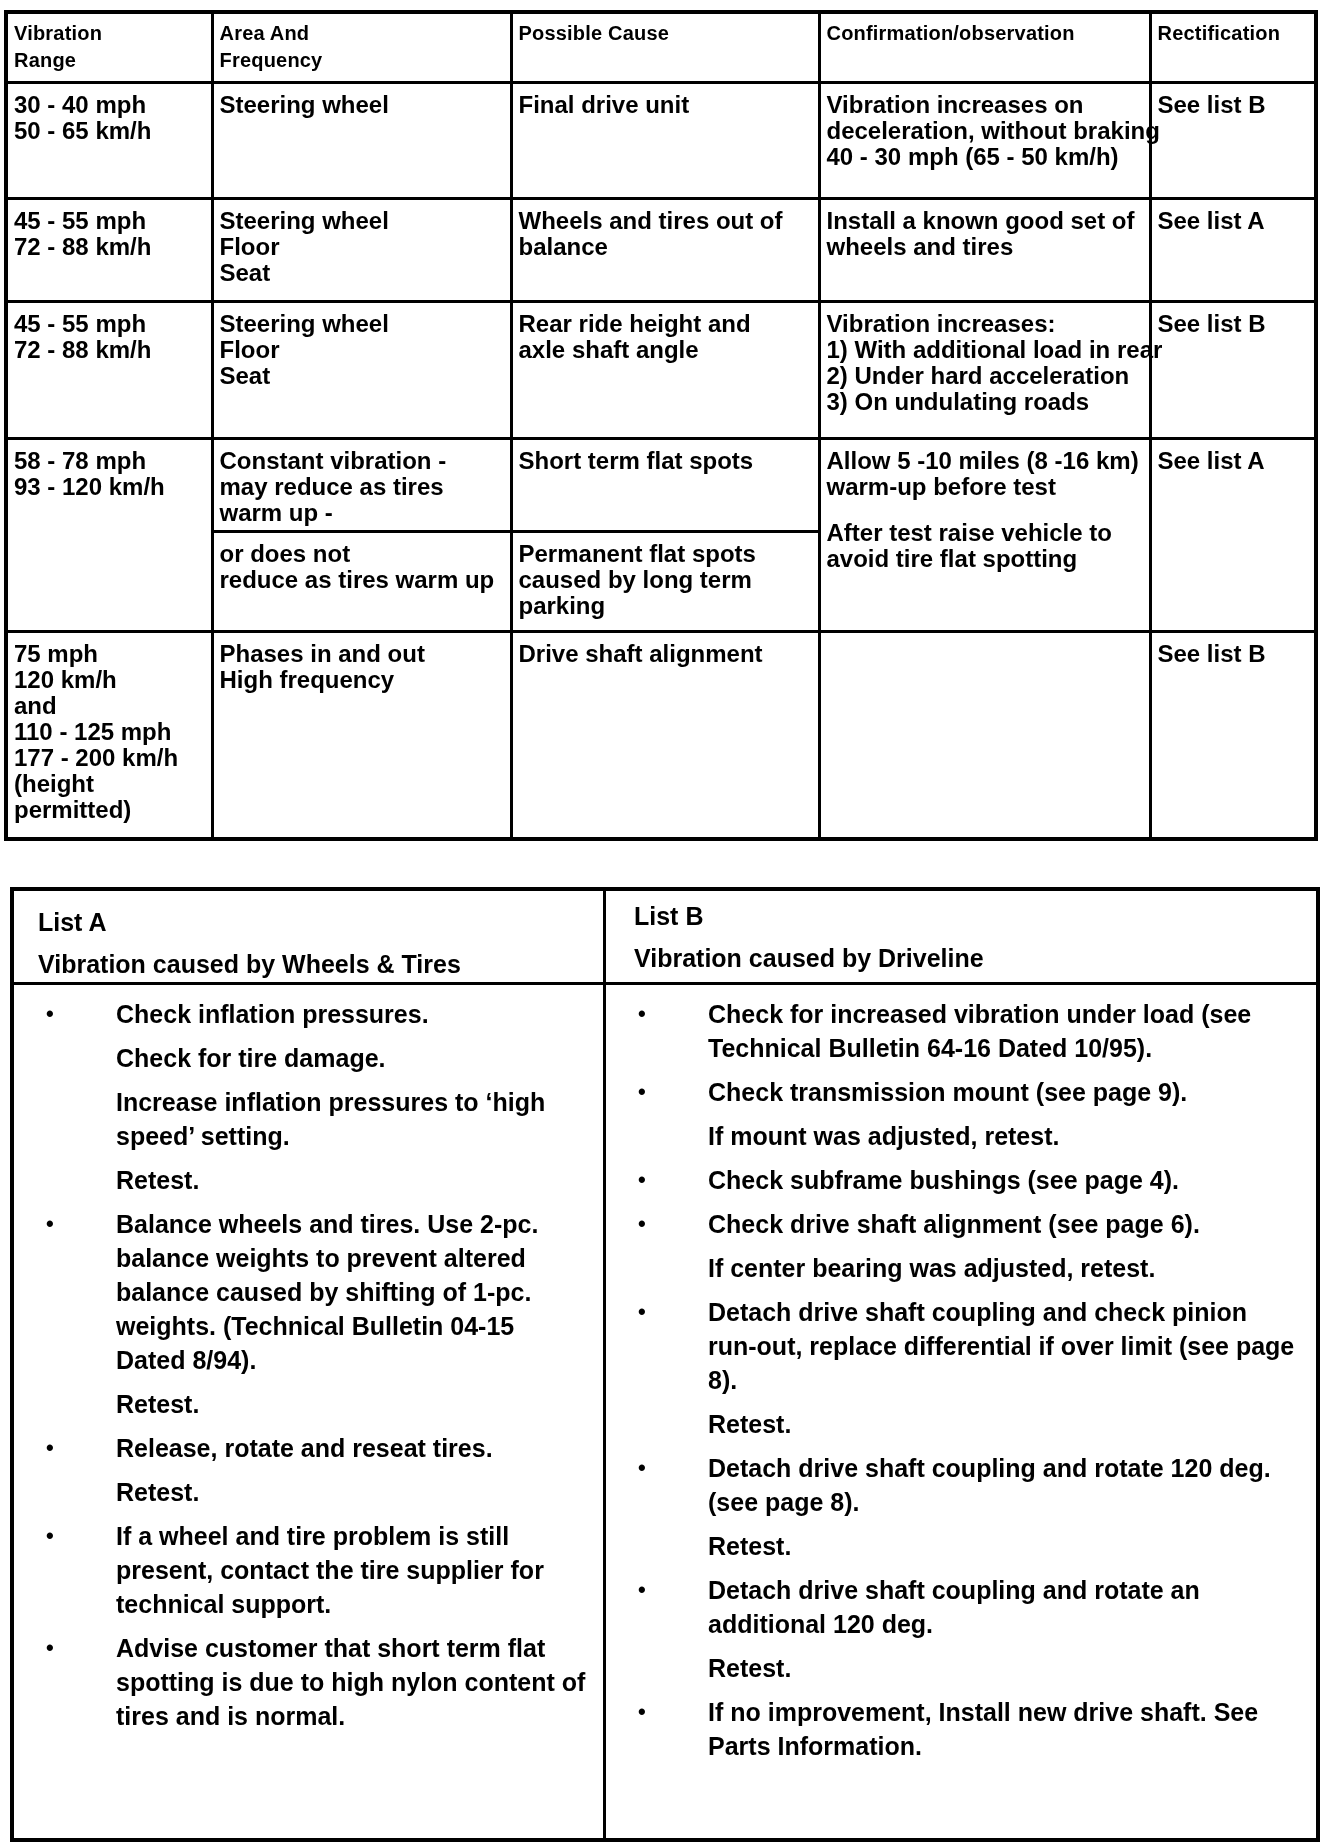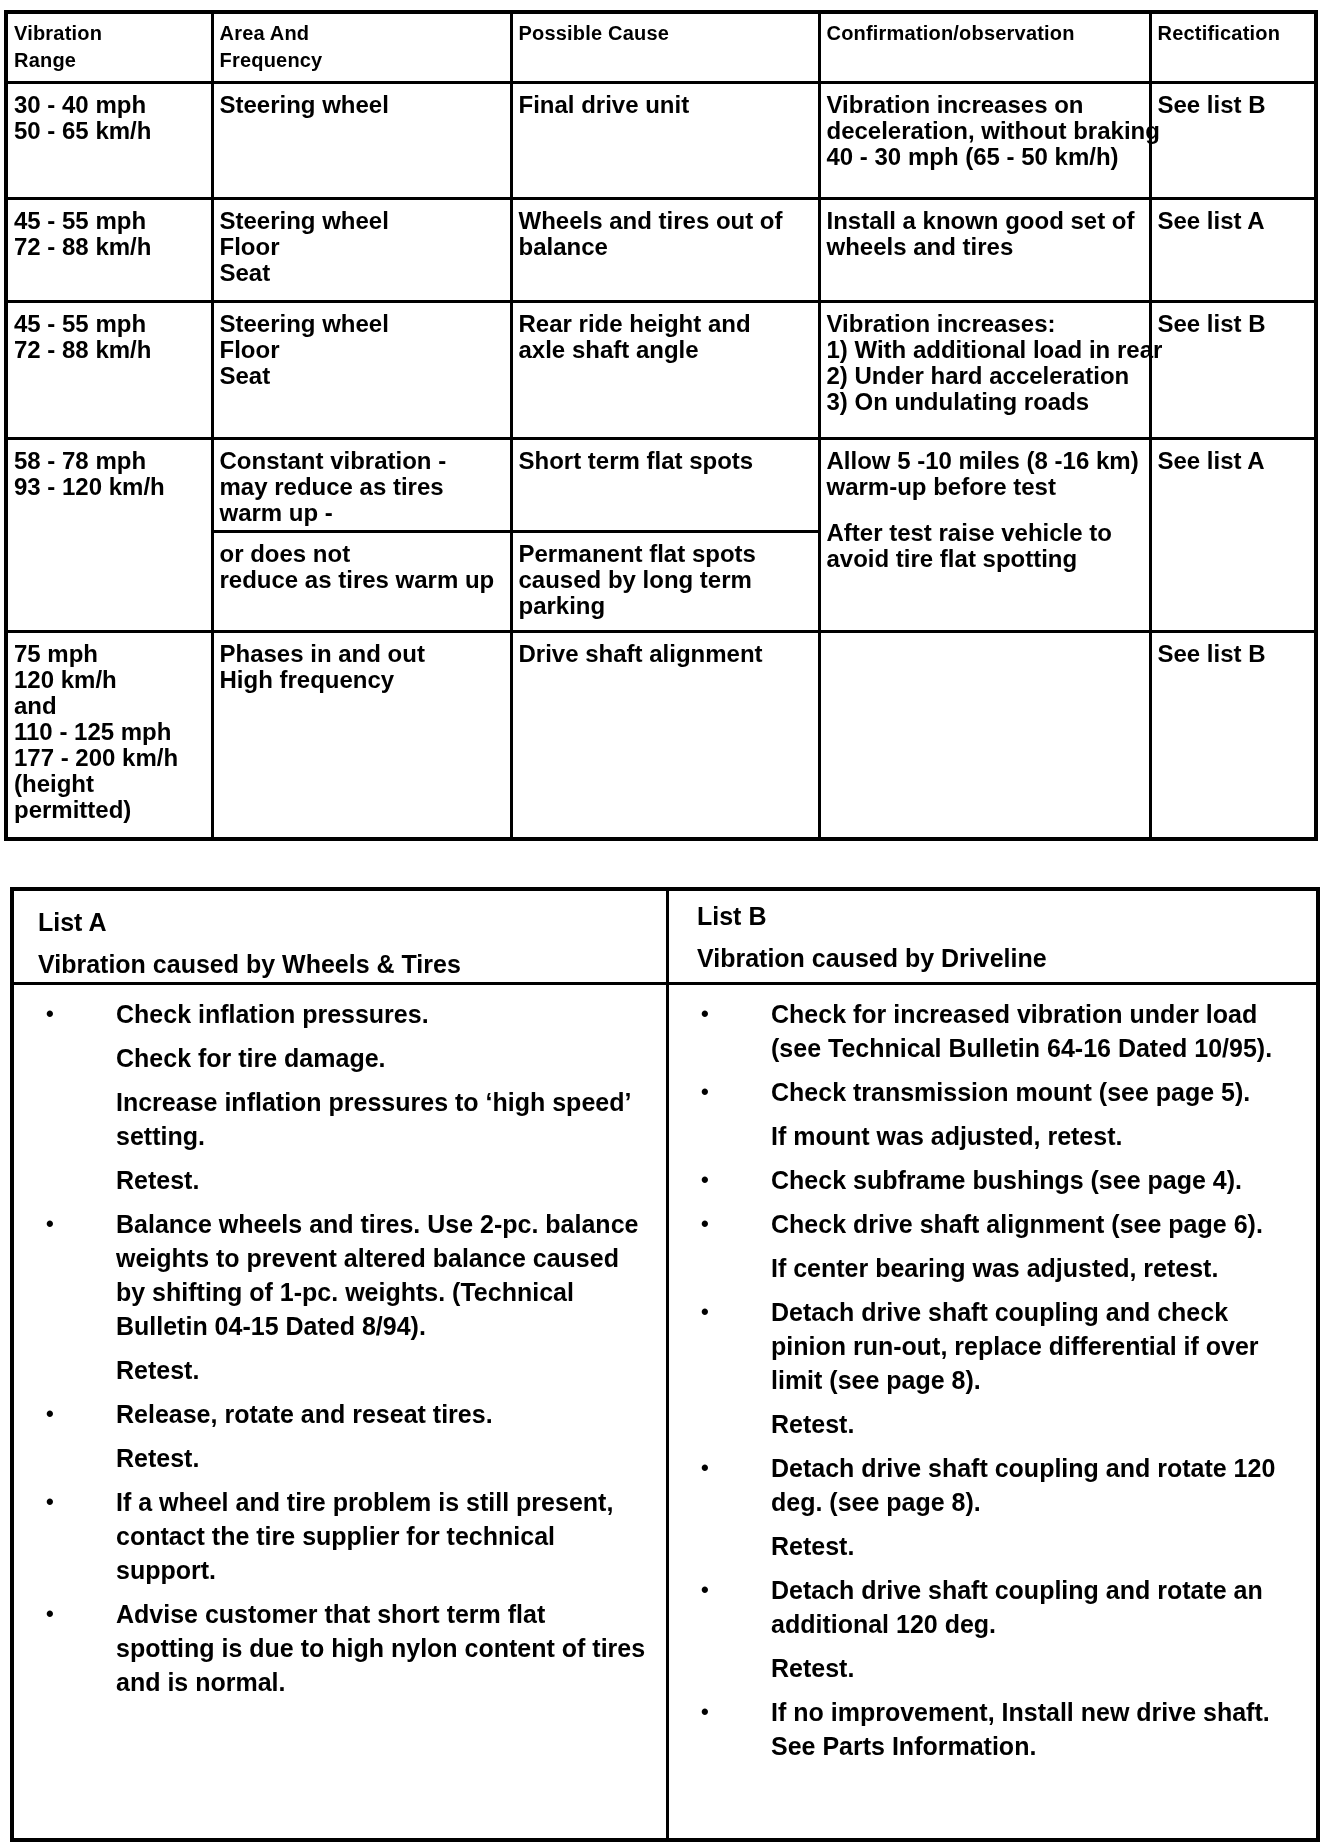--- a/index.html
+++ b/index.html
@@ -13,21 +13,21 @@
   .tbl1 td { font-weight: 600; }
   .line { display: block; white-space: nowrap; }
   .gap { display: block; height: 20px; }
   .u { }
 
   .tbl2 { position: absolute; left: 10px; top: 887px; width: 1310px; height: 955px;
           border: 4px solid #000; box-sizing: border-box; display: flex; flex-direction: column; }
   .tbl2-head { display: flex; height: 91px; border-bottom: 3px solid #000; }
   .tbl2-body { display: flex; flex: 1; }
   .col { box-sizing: border-box; }
-  .col.a { width: 655px; border-right: 3px solid #000; }
+  .col.a { width: 592px; border-right: 3px solid #000; }
   .col.b { flex: 1; }
   .head-cell { padding: 10px 24px 0 24px; font-weight: 900; font-size: 25px; line-height: 42px; }
   .head-cell.b { padding-left: 28px; padding-top: 4px; }
   .list { padding: 12px 16px 0 24px; font-size: 25px; font-weight: 600; line-height: 34px; }
   .item { display: flex; margin-bottom: 10px; }
   .bullet { width: 78px; flex: none; font-size: 22px; line-height: 34px; padding-left: 8px; box-sizing: border-box; }
   .item-body { flex: 1; }
   .sub { display: block; margin-top: 10px; }
 </style>
 </head>
@@ -211,21 +211,21 @@
           <div class="item-body"><span>Advise customer that short term flat spotting is due to high nylon content of tires and is normal.</span></div>
         </div>
       </div>
     <div class="col b list">
         <div class="item">
           <span class="bullet">•</span>
           <div class="item-body"><span>Check for increased vibration under load (see Technical Bulletin 64-16 Dated 10/95).</span></div>
         </div>
         <div class="item">
           <span class="bullet">•</span>
-          <div class="item-body"><span>Check transmission mount (see page 5).</span><span class="sub">If mount was adjusted, retest.</span></div>
+          <div class="item-body"><span>Check transmission mount (see page 9).</span><span class="sub">If mount was adjusted, retest.</span></div>
         </div>
         <div class="item">
           <span class="bullet">•</span>
           <div class="item-body"><span>Check subframe bushings (see page 4).</span></div>
         </div>
         <div class="item">
           <span class="bullet">•</span>
           <div class="item-body"><span>Check drive shaft alignment (see page 6).</span><span class="sub">If center bearing was adjusted, retest.</span></div>
         </div>
         <div class="item">

